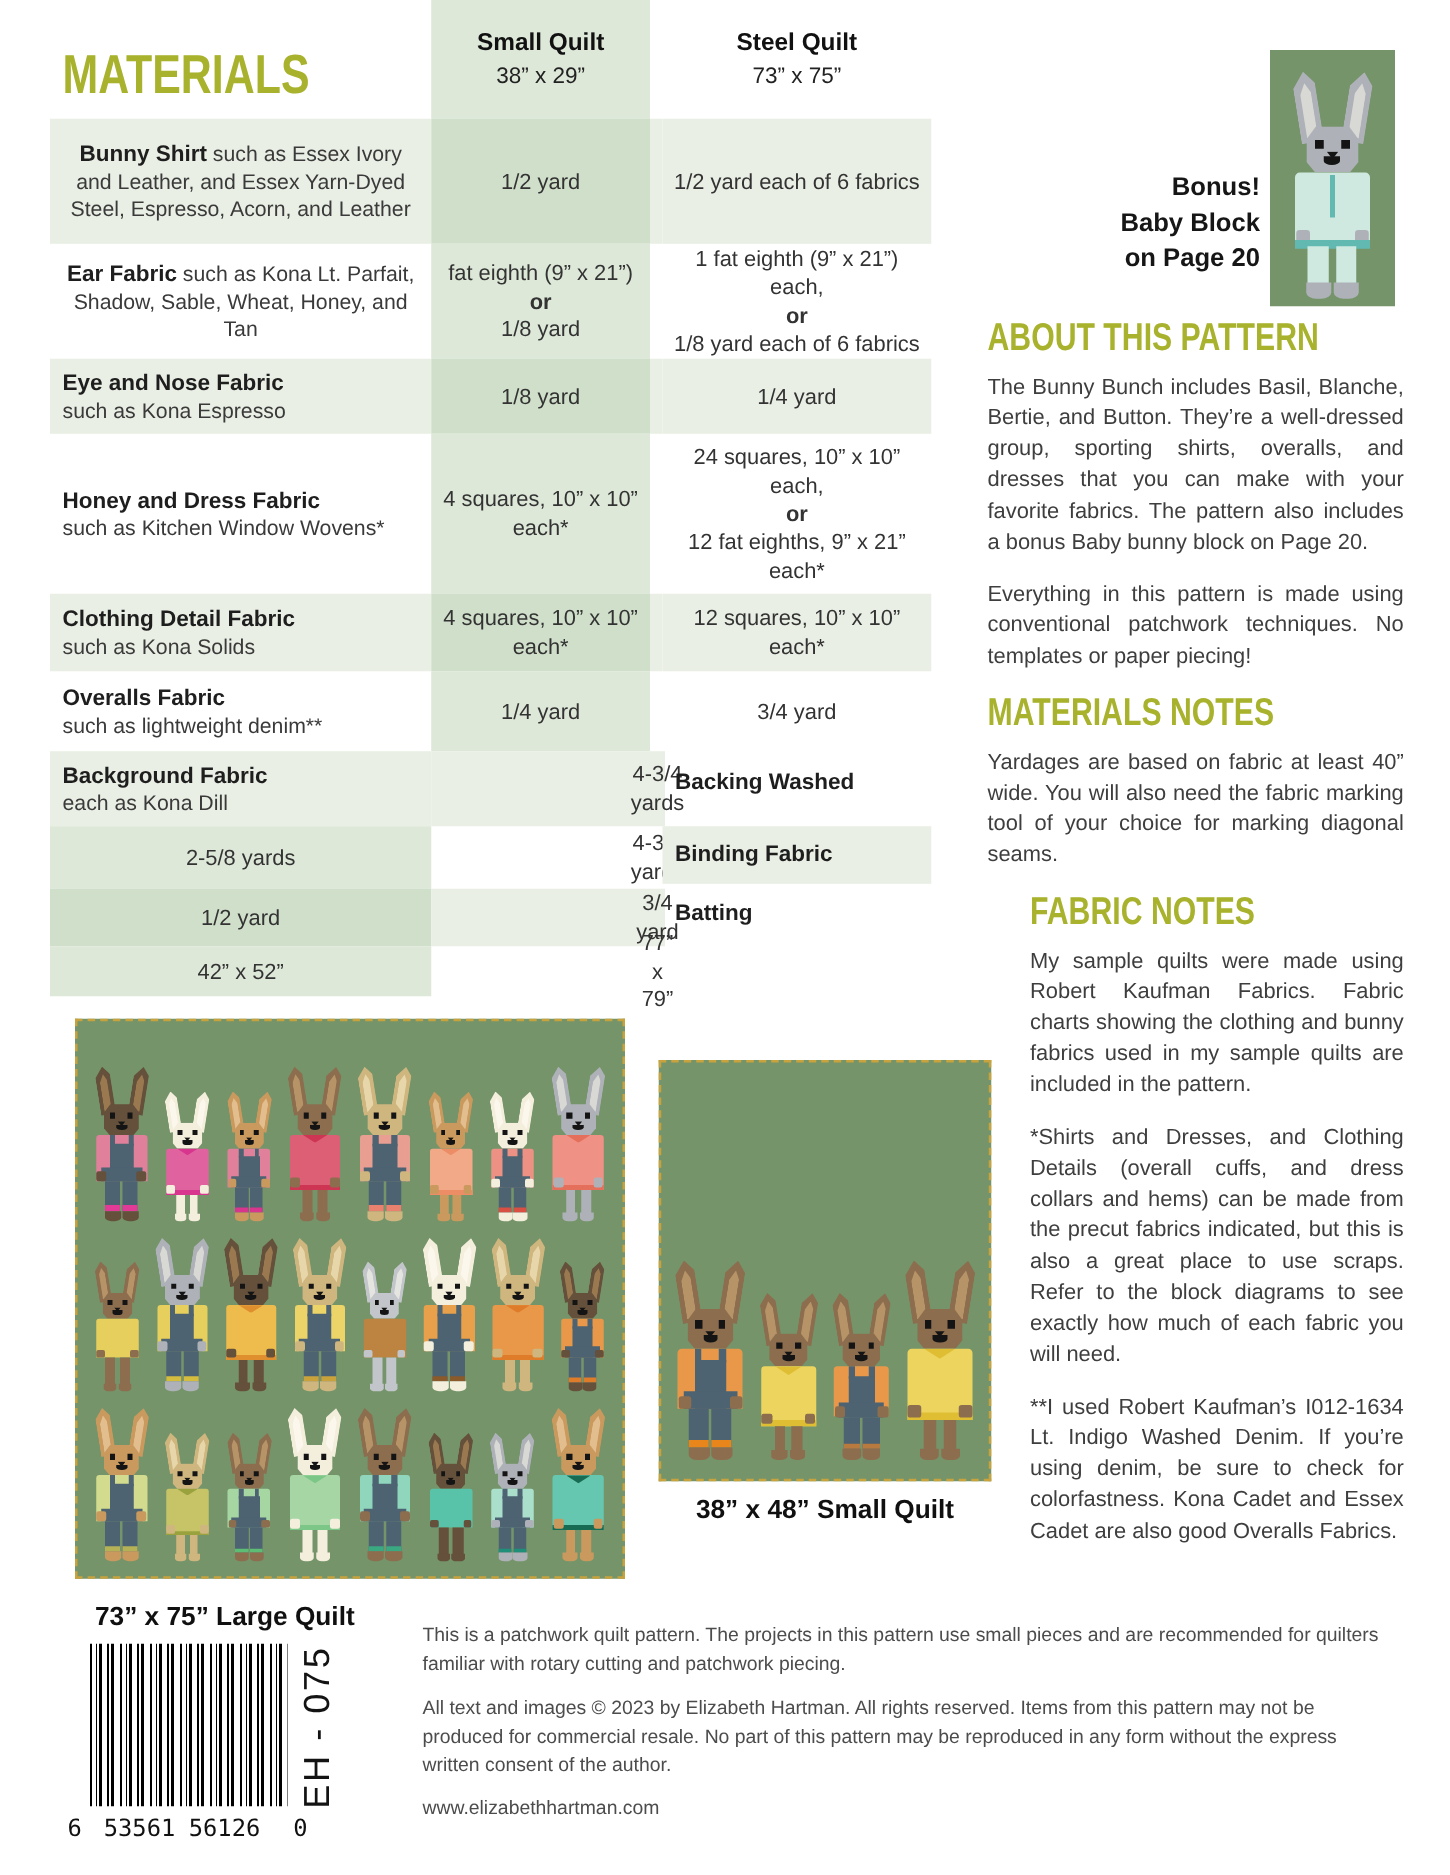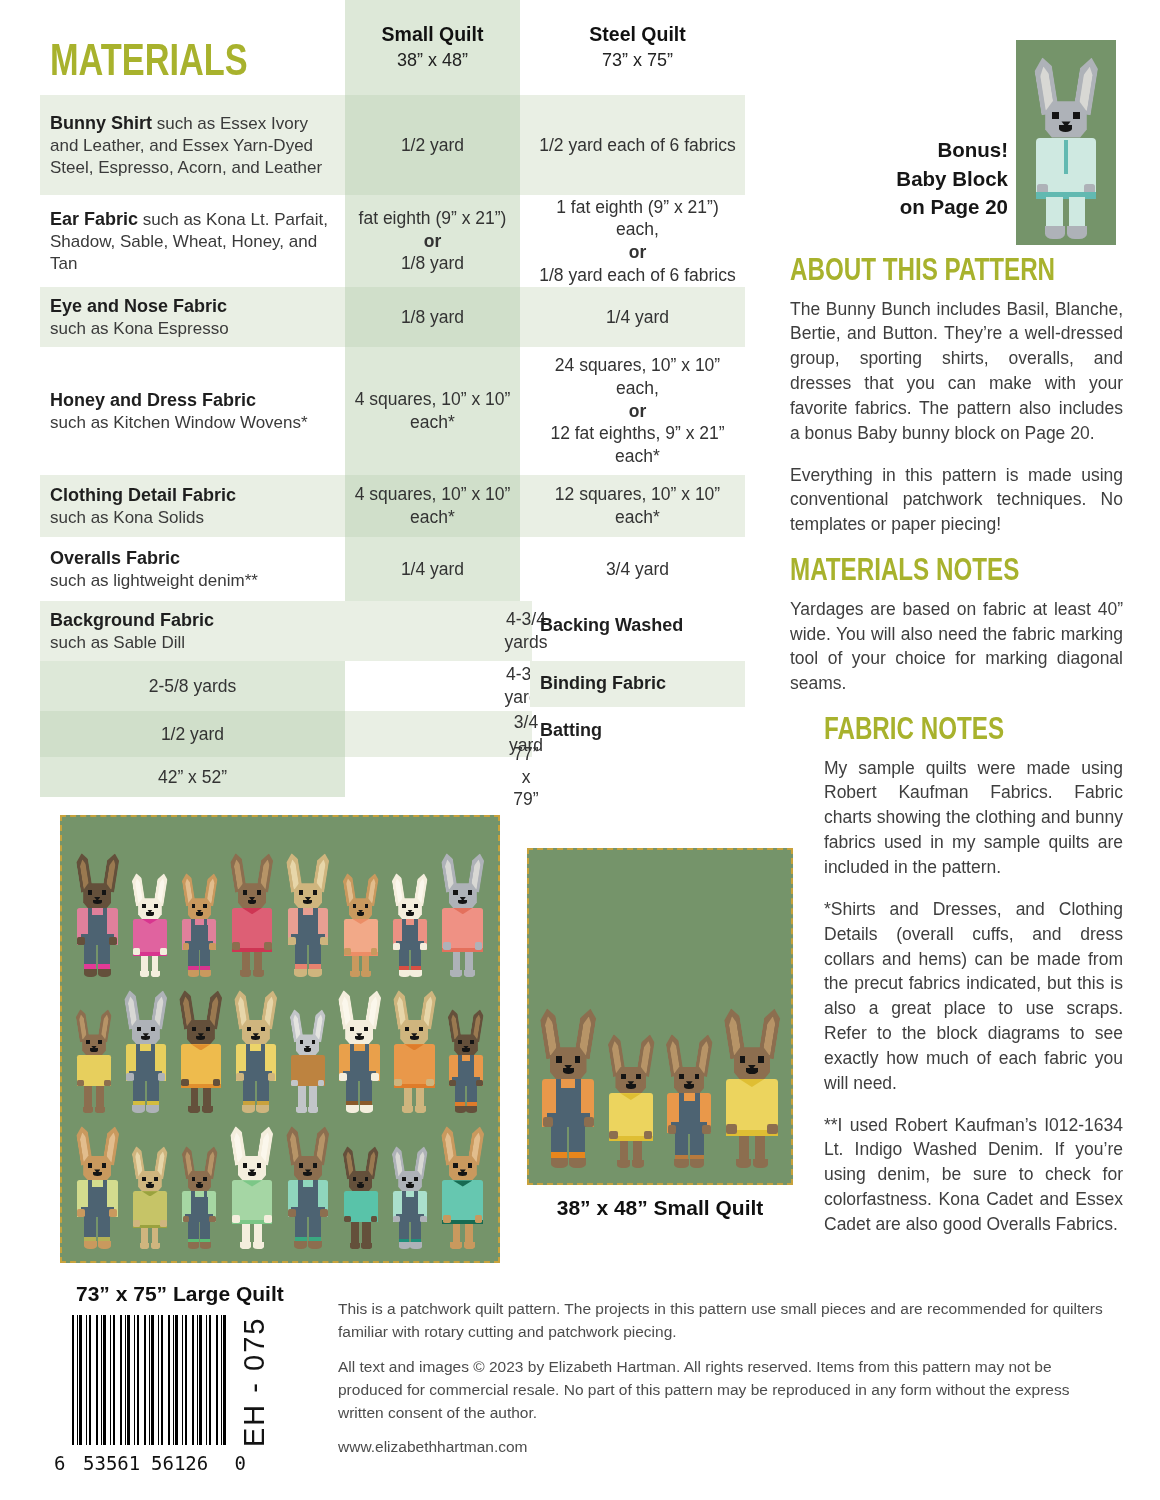--- a/index.html
+++ b/index.html
@@ -6,21 +6,21 @@
   .page{position:relative;width:1160px;height:1500px;background:#fff;overflow:hidden;
         font-family:"Liberation Sans",sans-serif;color:#3e3e3e;}
   
   .ghead{color:#a8b22d;font-weight:bold;white-space:nowrap;transform:scaleX(.78);
          transform-origin:0 50%;margin:0;line-height:1.05;}
   
   .mtable{position:absolute;left:40px;top:0;width:705px;display:grid;
           grid-template-columns:305px 175px 10px 215px;}
   .tcell{box-sizing:border-box;display:flex;flex-direction:column;justify-content:center;}
   .t-center{align-items:center;text-align:center;font-size:17.5px;color:#333;line-height:1.3;padding:4px 6px;}
-  .t-label{align-items:flex-start;text-align:left;padding:6px 10px 6px 10px;font-size:17px;color:#3a3a3a;line-height:1.28;}
+  .t-label{align-items:flex-start;text-align:center;padding:6px 10px 6px 10px;font-size:17px;color:#3a3a3a;line-height:1.28;}
   .t-label b{color:#1e1e1e;font-size:18px;}
   .t-head-label{font-weight:bold;font-size:19.5px;color:#111;}
   .t-head-size{font-size:18px;color:#222;font-weight:normal;margin-top:2px;}
   
   .bonus{position:absolute;left:824px;top:136px;width:184px;text-align:right;
          font-weight:bold;font-size:20.5px;line-height:1.4;color:#161616;}
   .rightcol{position:absolute;left:790px;top:250px;width:333px;}
   .rightcol p{margin:0 0 17px;text-align:justify;font-size:17.5px;line-height:1.42;color:#3e3e3e;}
   .rightcol h2{font-size:31px;margin:4px 0 10px;}
   .fabric-notes{margin-left:34px;}
@@ -62,21 +62,21 @@
 <body>
 
 <div class="page">
 
   <div class="mtable">
       <div class="tcell t-label" style="height: 95px;">
         <div class="ghead" style="font-size: 44px; margin-top: 26px;">MATERIALS</div>
       </div>
       <div class="tcell t-center" style="height: 95px; background: rgb(221, 232, 216);">
         <div class="t-head-label">Small Quilt</div>
-        <div class="t-head-size">38” x 48”</div>
+        <div class="t-head-size">38” x 29”</div>
       </div>
       <div class="tcell" style="height: 95px;"></div>
       <div class="tcell t-center" style="height: 95px;">
         <div class="t-head-label">Steel Quilt</div>
         <div class="t-head-size">73” x 75”</div>
       </div>
       <div class="tcell t-label" style="height: 100px; background: rgb(233, 239, 228);">
         <div><b>Bunny Shirt</b> such as Essex Ivory and Leather, and Essex Yarn-Dyed Steel, Espresso, Acorn, and Leather</div>
       </div>
       <div class="tcell t-center" style="height: 100px; background: rgb(208, 223, 202);">1/2 yard</div>
@@ -111,21 +111,21 @@
       <div class="tcell t-center" style="height: 62px; background: rgb(233, 239, 228);">12 squares, 10” x 10” each*</div>
       <div class="tcell t-label" style="height: 64px; background: transparent;">
         <div><b>Overalls Fabric</b></div>
         <div>such as lightweight denim**</div>
       </div>
       <div class="tcell t-center" style="height: 64px; background: rgb(221, 232, 216);">1/4 yard</div>
       <div class="tcell" style="height: 64px; background: transparent;"></div>
       <div class="tcell t-center" style="height: 64px; background: transparent;">3/4 yard</div>
       <div class="tcell t-label" style="height: 60px; background: rgb(233, 239, 228);">
         <div><b>Background Fabric</b></div>
-        <div>such as Sable Dill</div>
+        <div>each as Kona Dill</div>
       </div>
       <div class="tcell" style="height: 60px; background: rgb(233, 239, 228);"></div>
       <div class="tcell t-center" style="height: 60px; background: rgb(233, 239, 228);">4-3/4 yards</div>
       <div class="tcell t-label" style="height: 50px; background: transparent;">
         <div><b>Backing Washed</b></div>
       </div>
       <div class="tcell t-center" style="height: 50px; background: rgb(221, 232, 216);">2-5/8 yards</div>
       <div class="tcell" style="height: 50px; background: transparent;"></div>
       <div class="tcell t-center" style="height: 50px; background: transparent;">4-3/4 yards</div>
       <div class="tcell t-label" style="height: 46px; background: rgb(233, 239, 228);">

